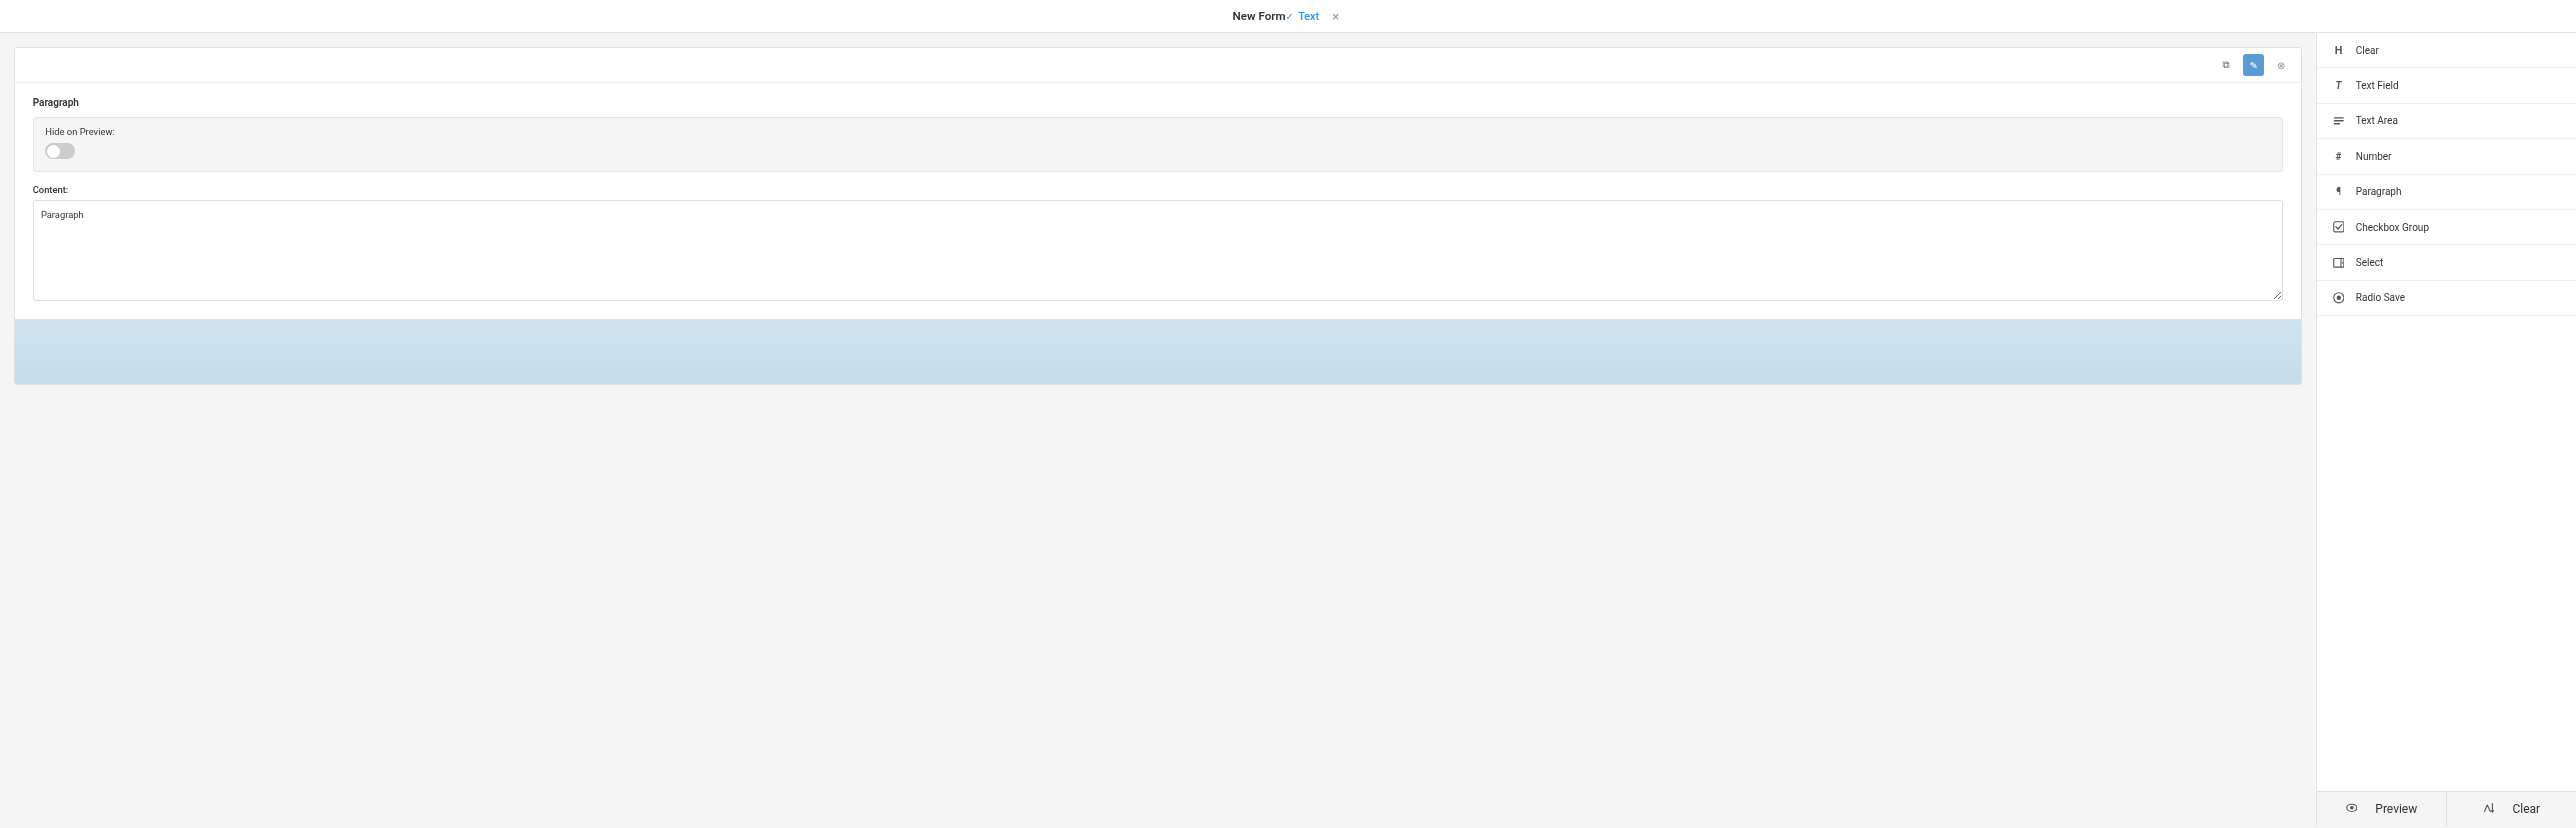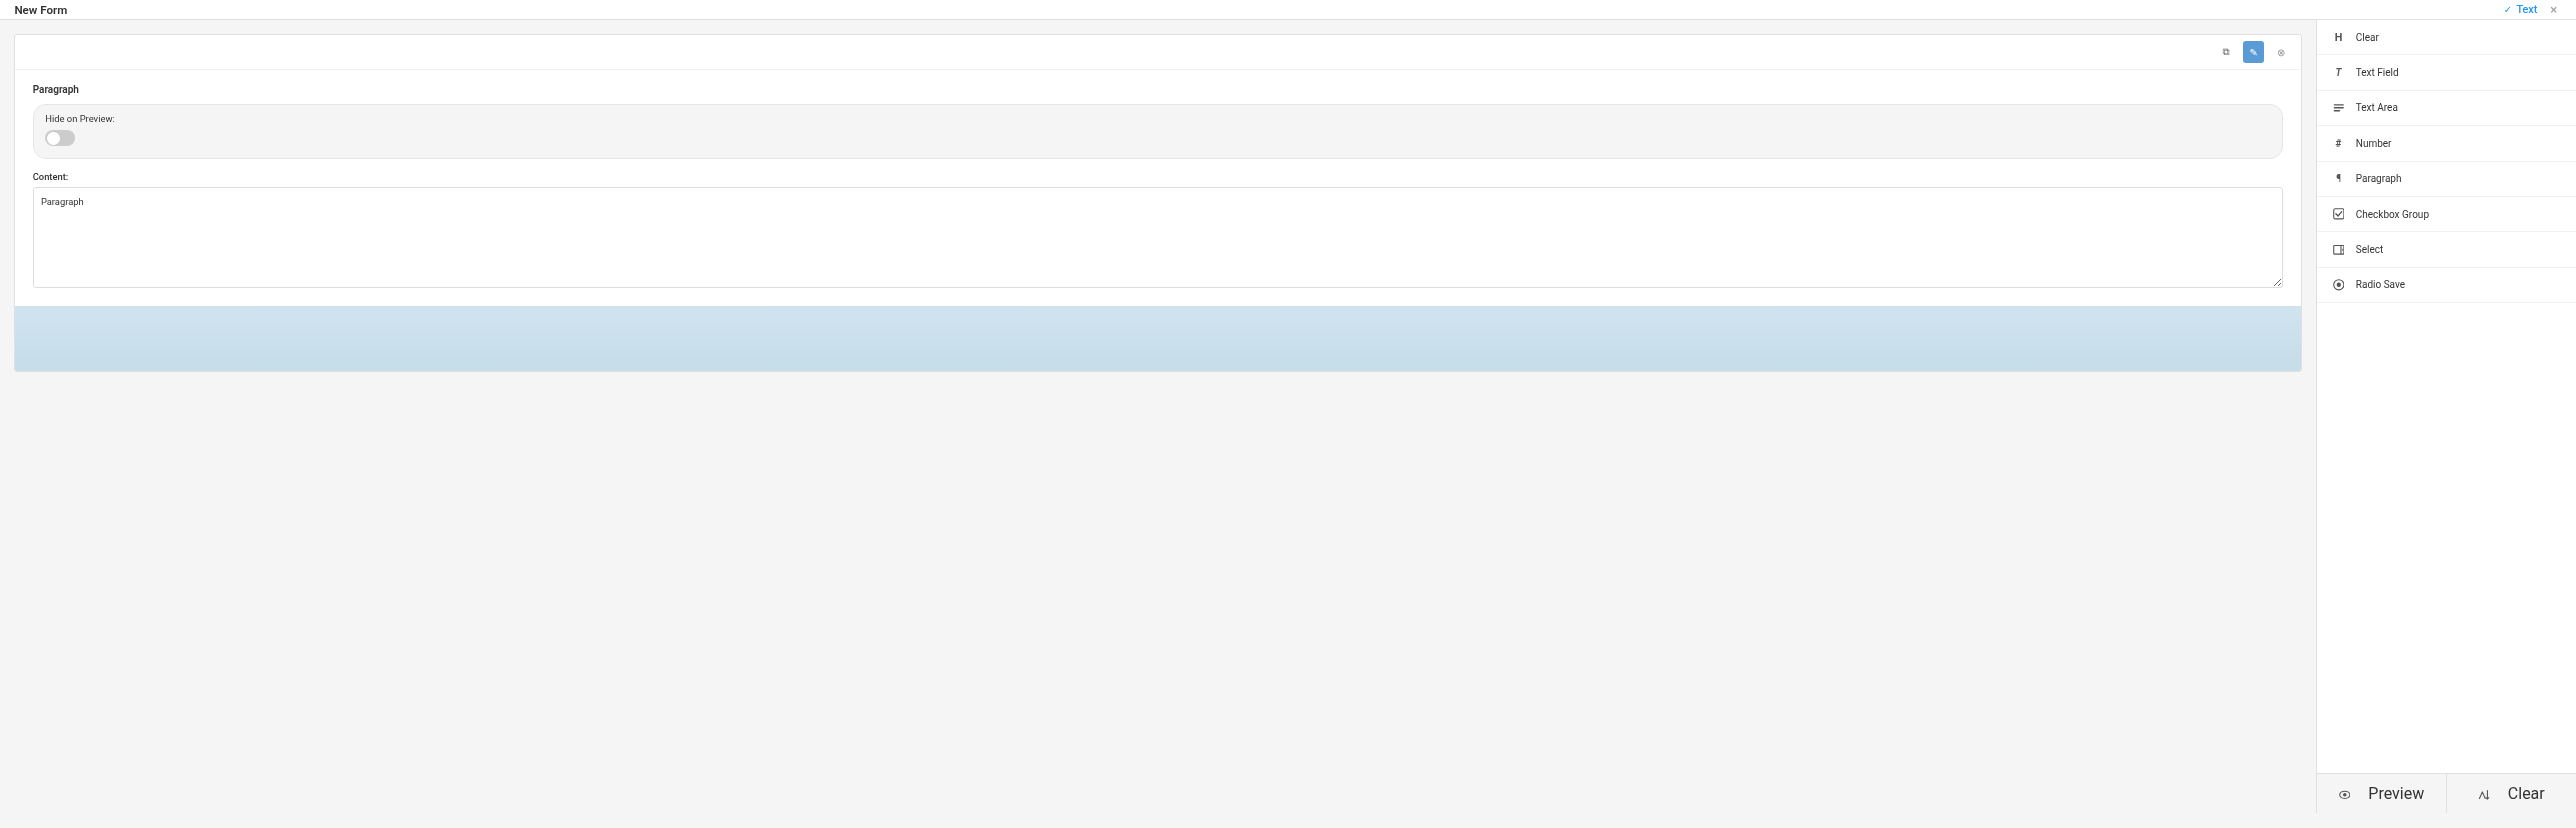--- a/index.html
+++ b/index.html
@@ -11,25 +11,25 @@
 
     body {
       background: #f5f5f5;
       min-height: 100vh;
     }
 
     
     .top-bar {
       display: flex;
       align-items: center;
-      justify-content: space-between;
+      justify-content: center;
       padding: 8.7px 14.4px;
       background: #fff;
       border-bottom: 0.7px solid #e0e0e0;
-      height: 20px;
+      height: 33px;
     }
 
     .top-bar-title {
       font-size: 11.6px;
       font-weight: 600;
       color: #333;
     }
 
     .top-bar-actions {
       display: flex;
@@ -123,21 +123,21 @@
       font-size: 10px;
       font-weight: 600;
       color: #333;
       margin-bottom: 8.7px;
     }
 
     
     .hide-preview-section {
       background: #f5f5f5;
       border: 0.7px solid #e5e5e5;
-      border-radius: 13px;
+      border-radius: 3px;
       padding: 8.7px 11.6px;
       margin-bottom: 11.6px;
     }
 
     .hide-preview-label {
       font-size: 9.4px;
       color: #333;
       margin-bottom: 5.8px;
     }
 
@@ -236,24 +236,24 @@
       border-top: 0.7px solid #e0e0e0;
     }
 
     .sidebar-footer-btn {
       flex: 1;
       padding: 10px;
       border: none;
       background: #f5f5f5;
       cursor: pointer;
       display: flex;
-      align-items: flex-end;
+      align-items: flex-start;
       justify-content: center;
       gap: 18px;
-      font-size: 16px;
+      font-size: 12px;
       color: #333;
     }
 
     .sidebar-footer-btn:first-child {
       border-right: 0.7px solid #e0e0e0;
     }
 
     .footer-icon {
       font-size: 10px;
       color: #666;

